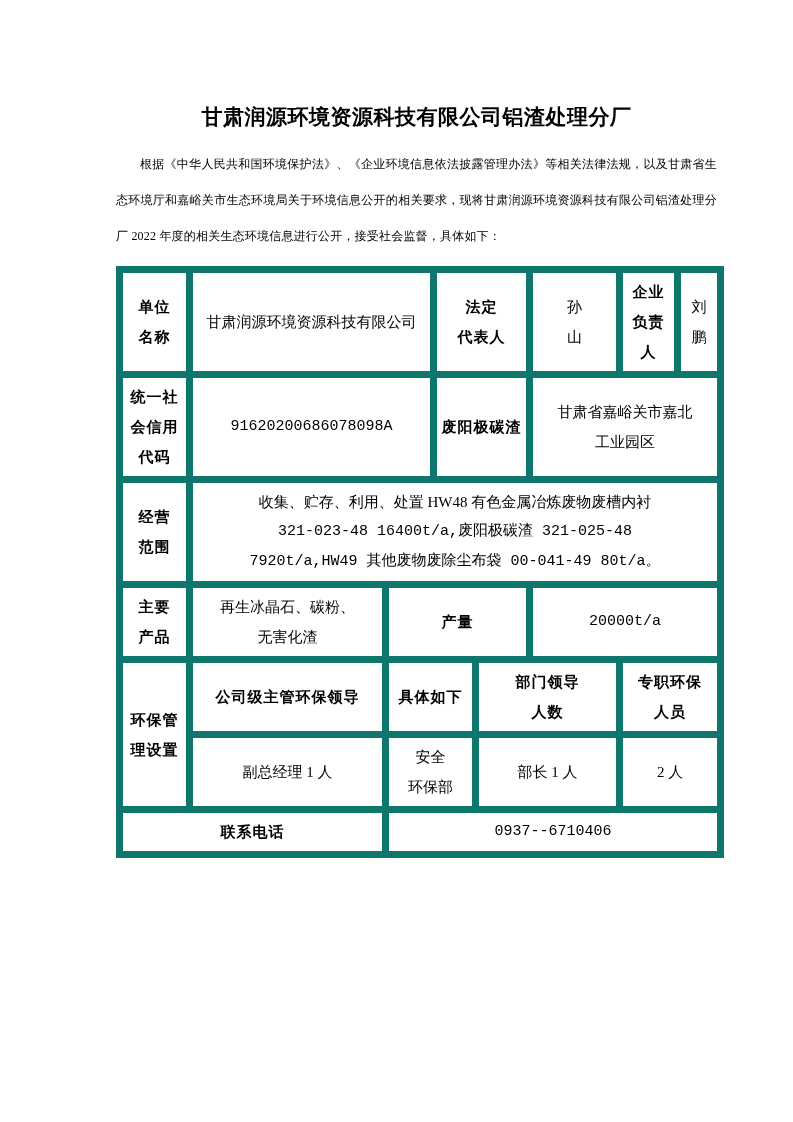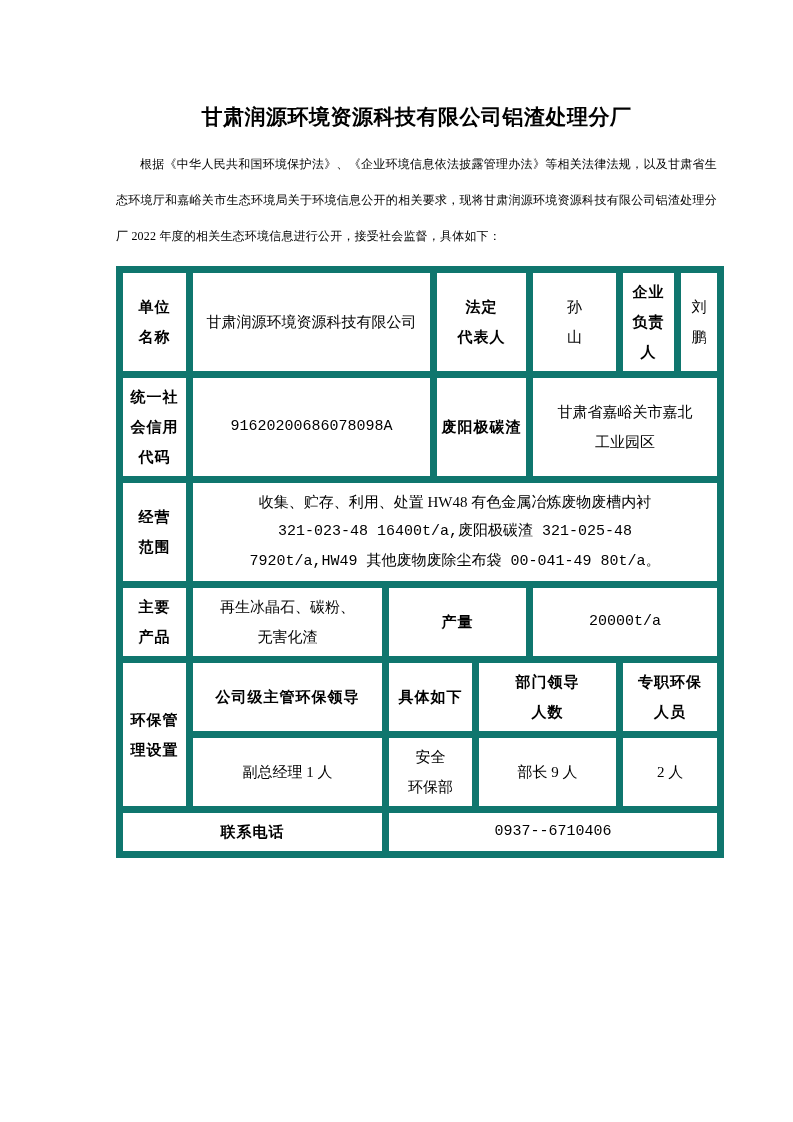--- a/index.html
+++ b/index.html
@@ -165,21 +165,21 @@
       <td class="label vert-label" rowspan="2">环保管<br>理设置</td>
       <td class="label" colspan="3">公司级主管环保领导</td>
       <td class="label" colspan="2">具体如下</td>
       <td class="label" colspan="2">部门领导<br>人数</td>
       <td class="label" colspan="2">专职环保<br>人员</td>
     </tr>
 
     <tr>
       <td class="value-cjk" colspan="3">副总经理 1 人</td>
       <td class="small" colspan="2">安全<br>环保部</td>
-      <td class="value-cjk" colspan="2">部长 9 人</td>
+      <td class="value-cjk" colspan="2">部长 1 人</td>
       <td class="value-cjk" colspan="2">2 人</td>
     </tr>
 
     <tr>
       <td class="label" colspan="4">联系电话</td>
       <td class="value" colspan="6">0937--6710406</td>
     </tr>
 
   </tbody>
     </table>

